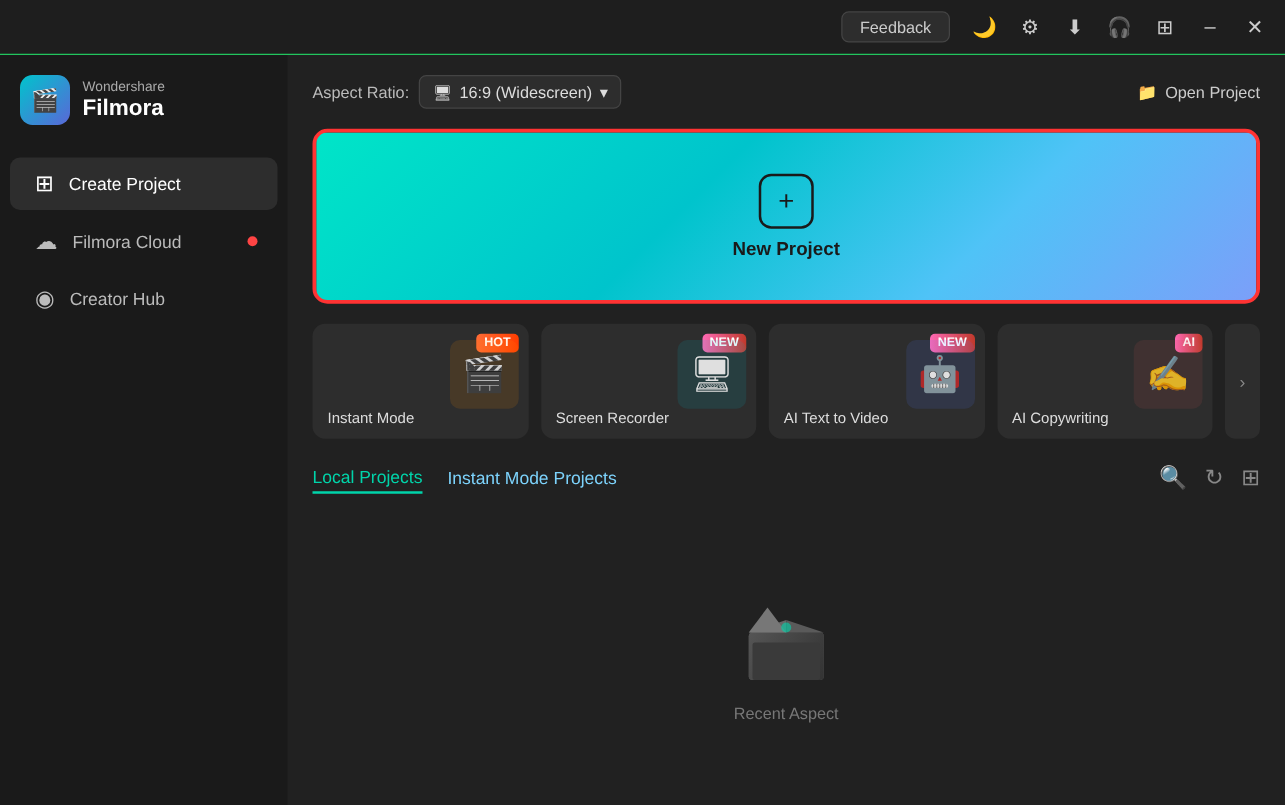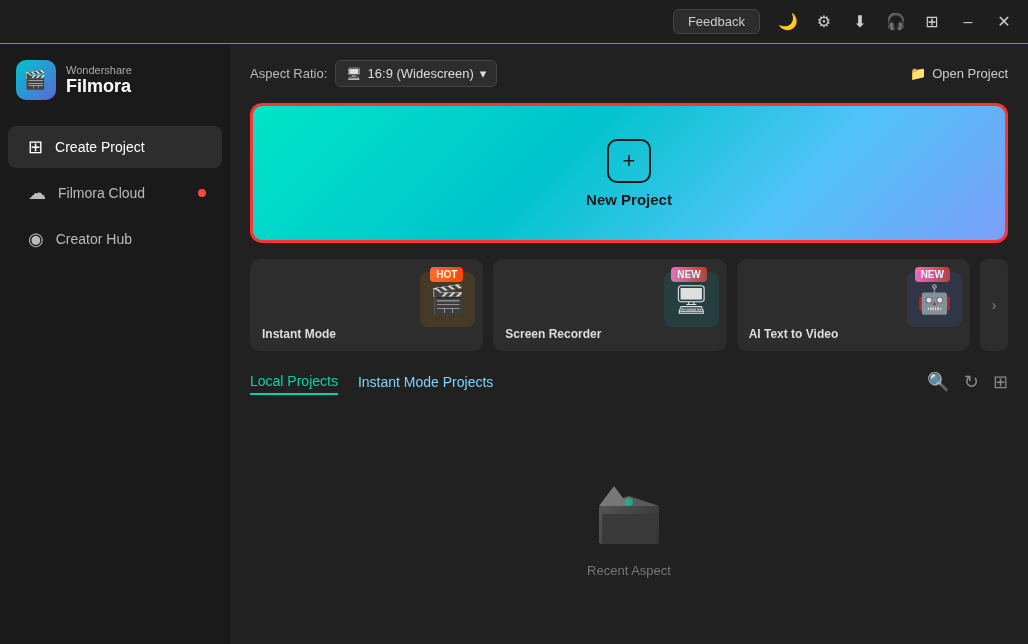--- a/index.html
+++ b/index.html
@@ -214,28 +214,28 @@
       align-items: flex-start;
       justify-content: flex-end;
       padding: 10px 12px;
       cursor: pointer;
       position: relative;
       overflow: hidden;
     }
     .feature-card-label {
       font-size: 12px;
       color: #ddd;
-      font-weight: 700;
+      font-weight: 400;
       z-index: 1;
       margin-top: 47px;
     }
     .card-badge {
       position: absolute;
       top: 8px;
-      right: 20px;
+      right: 8px;
       padding: 2px 6px;
       border-radius: 4px;
       font-size: 10px;
       font-weight: 700;
       text-transform: uppercase;
     }
     .badge-hot { background: linear-gradient(90deg, #ff6b35, #ff3d00); color: #fff; }
     .badge-new { background: linear-gradient(90deg, #ff69b4, #c0392b); color: #fff; }
     .card-icon-area {
       position: absolute;
@@ -406,20 +406,27 @@
         </div>
         <span class="feature-card-label">Screen Recorder</span>
       </div>
       <div class="feature-card">
         <span class="card-badge badge-new">NEW</span>
         <div class="card-icon-area">
           <div class="card-icon-placeholder" style="background:rgba(80,120,255,0.15);">🤖</div>
         </div>
         <span class="feature-card-label">AI Text to Video</span>
       </div>
+      <div class="feature-card">
+        <span class="card-badge badge-new">AI</span>
+        <div class="card-icon-area">
+          <div class="card-icon-placeholder" style="background:rgba(200,80,80,0.15);">✍</div>
+        </div>
+        <span class="feature-card-label">AI Copywriting</span>
+      </div>
       <div class="chevron-btn">›</div>
     </div>
 
     <div class="project-tabs">
       <span class="tab active">Local Projects</span>
       <span class="tab">Instant Mode Projects</span>
       <div class="tab-actions">
         <button class="tab-action-btn">🔍</button>
         <button class="tab-action-btn">↻</button>
         <button class="tab-action-btn">⊞</button>

